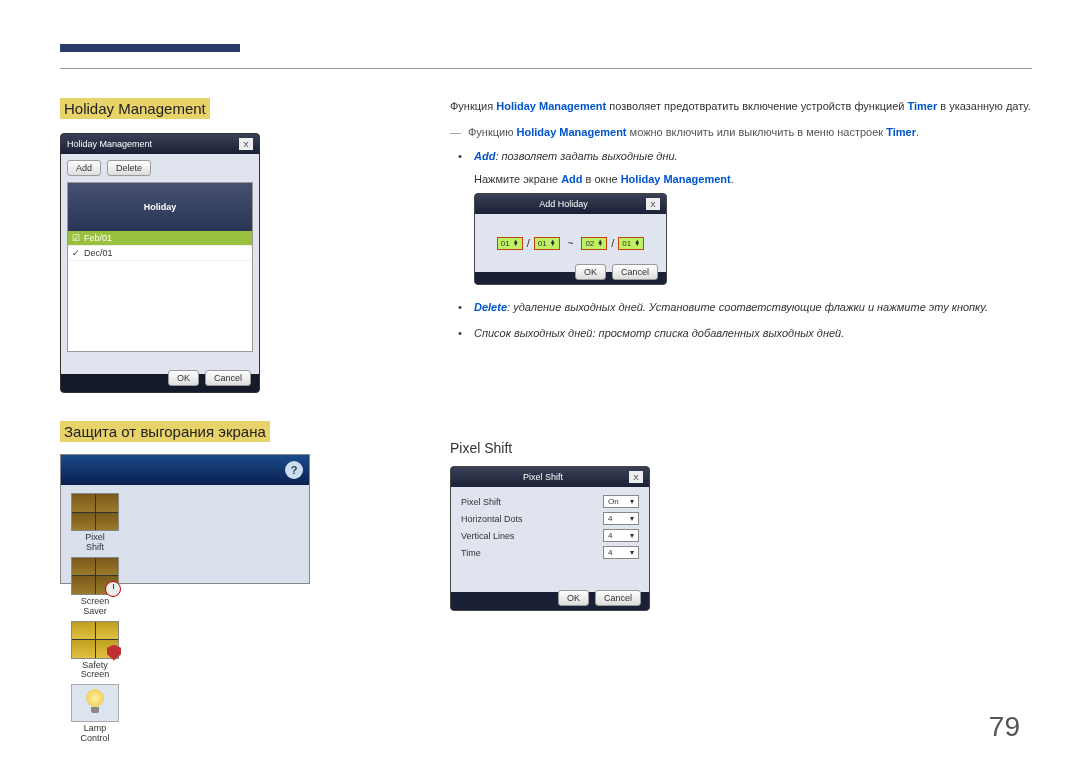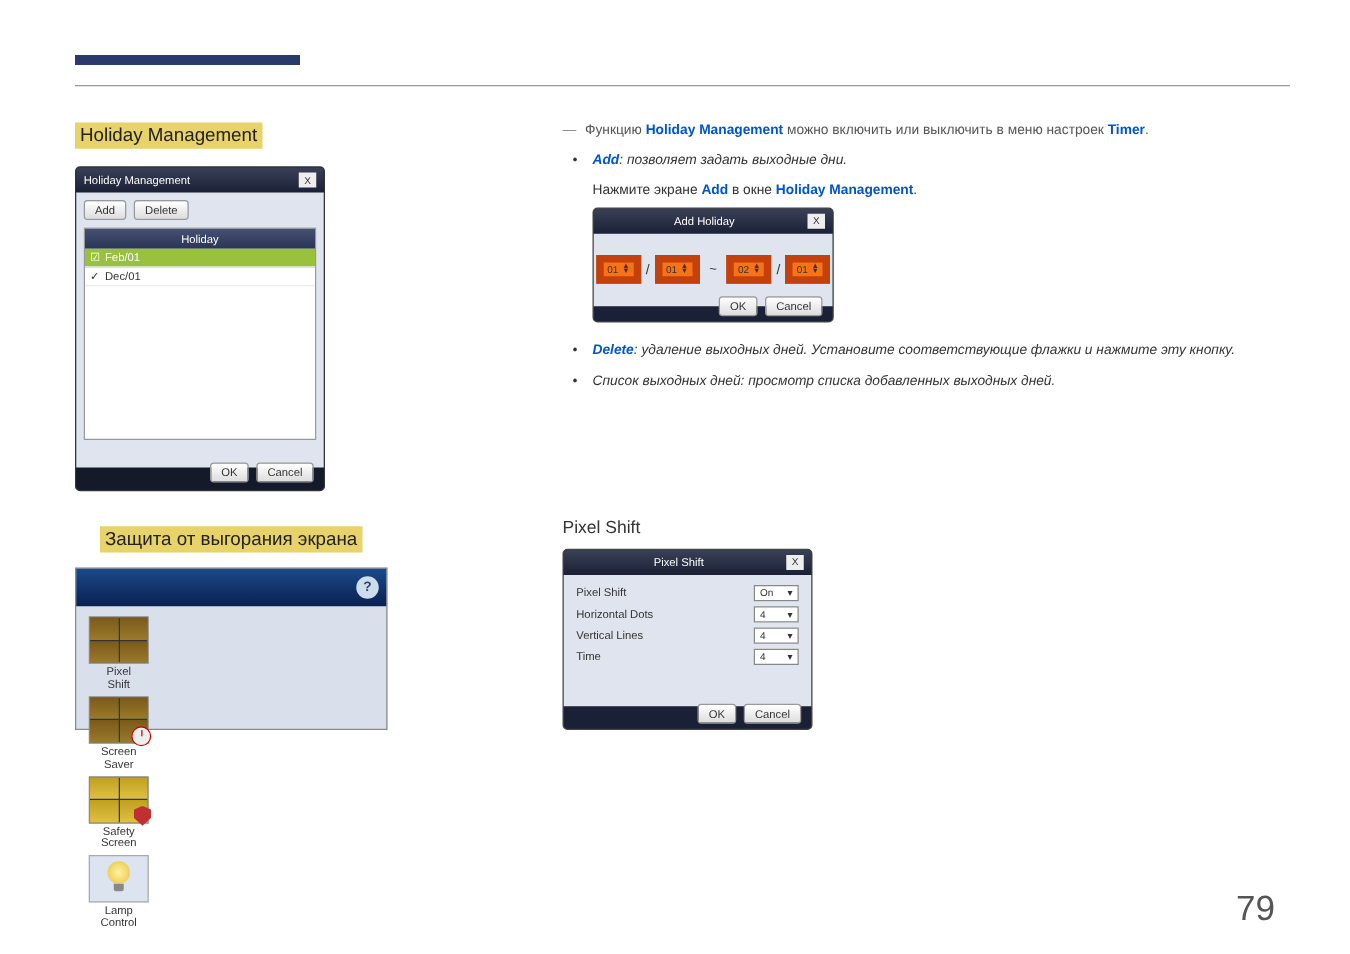--- a/index.html
+++ b/index.html
@@ -2,30 +2,30 @@
 <html><head>
 <meta charset="utf-8">
 <style>
   * { box-sizing: border-box; margin: 0; padding: 0; }
   body { width: 1080px; height: 763px; background: #fff; font-family: Arial, sans-serif; font-size: 11px; color: #333; position: relative; }
   .top-bar { position: absolute; top: 44px; left: 60px; width: 180px; height: 8px; background: #2a3a6a; }
   .top-line { position: absolute; top: 68px; left: 60px; right: 48px; height: 1px; background: #999; }
   .left-col { position: absolute; left: 60px; top: 98px; width: 270px; }
   .right-col { position: absolute; left: 450px; top: 98px; right: 48px; }
   .hl { background: #e8d26a; padding: 2px 4px; font-size: 15px; color: #222; display: inline-block; }
-  .hl2 { background: #e8d26a; padding: 2px 4px; font-size: 15px; color: #222; display: inline-block; margin-top: 28px; margin-left: 20px; }
+  .hl2 { background: #e8d26a; padding: 2px 4px; font-size: 15px; color: #222; display: inline-block; margin-top: 28px; }
   .shot { margin-top: 14px; background: #151a2a; border: 1px solid #333; border-radius: 4px; position: relative; }
   .shot-hm { width: 200px; height: 260px; }
   .shot-title { background: linear-gradient(#3a4055,#1a2035); color: #fff; font-size: 9px; padding: 4px 6px; border-radius: 3px 3px 0 0; display: flex; justify-content: space-between; align-items: center; }
   .shot-title .close { background: #eee; color: #333; width: 14px; height: 12px; display: flex; align-items: center; justify-content: center; font-size: 8px; }
   .shot-body { background: #dfe4ee; height: 220px; padding: 6px; }
   .btn-sm { background: linear-gradient(#fff,#ddd); border: 1px solid #999; border-radius: 3px; font-size: 9px; padding: 2px 8px; display: inline-block; }
   .hm-btns { display: flex; gap: 6px; margin-bottom: 6px; }
   .hm-table { background: #fff; border: 1px solid #999; height: 170px; }
-  .hm-thead { background: linear-gradient(#475070,#2a3555); color: #fff; font-size: 9px; text-align: center; padding: 3px; }
+  .hm-thead { background: linear-gradient(#475070,#2a3555); color: #fff; font-size: 9px; text-align: center; padding: 19px; font-weight: bold; }
   .hm-row { display: flex; font-size: 9px; padding: 2px 4px; border-bottom: 1px solid #eee; }
   .hm-row.sel { background: #9ac040; color: #fff; }
   .hm-chk { width: 12px; }
   .shot-foot { position: absolute; bottom: 6px; right: 8px; display: flex; gap: 6px; }
   .burn-shot { width: 250px; height: 130px; margin-top: 12px; background: #d9e0ec; border: 1px solid #888; position: relative; }
   .burn-top { height: 30px; background: linear-gradient(#1a4a8a,#0a2050); display: flex; justify-content: flex-end; align-items: center; padding-right: 6px; }
   .help-ic { width: 18px; height: 18px; border-radius: 50%; background: #cde; color: #345; display: flex; align-items: center; justify-content: center; font-size: 11px; font-weight: bold; }
   .burn-icons { display: flex; padding: 8px 6px; gap: 4px; flex-direction: column; }
   .burn-ic { width: 56px; text-align: center; }
   .burn-ic .ic-box { width: 48px; height: 38px; margin: 0 auto 2px; border: 1px solid #888; background: #444; display: flex; align-items: center; justify-content: center; position: relative; }
@@ -35,21 +35,21 @@
   .bulb-base { width: 8px; height: 6px; background: #888; margin: 0 auto; border-radius: 0 0 2px 2px; }
   .para { font-size: 11px; line-height: 1.6; margin-bottom: 10px; }
   .blue { color: #0055cc; font-weight: bold; }
   .note-line { position: relative; padding-left: 18px; font-size: 11px; color: #555; margin-bottom: 10px; }
   .note-line::before { content: "―"; position: absolute; left: 0; color: #888; }
   .bullet { font-size: 11px; line-height: 1.6; padding-left: 24px; position: relative; margin-bottom: 8px; font-style: italic; }
   .bullet::before { content: "•"; position: absolute; left: 8px; }
   .sub-line { font-size: 11px; padding-left: 24px; margin-bottom: 8px; }
   .add-shot { width: 193px; height: 92px; margin-left: 24px; margin-bottom: 14px; background: #1a2035; border: 1px solid #444; border-radius: 4px; position: relative; }
   .add-body { background: #dfe4ee; height: 58px; margin: 0; padding: 6px; display: flex; align-items: center; justify-content: center; gap: 4px; }
-  .spin { background: #f97316; border: 6px solid #c2410c; font-size: 8px; padding: 1px 3px; display: inline-flex; align-items: center; }
+  .spin { background: #bef264; border: 1px solid #c2410c; font-size: 8px; padding: 1px 3px; display: inline-flex; align-items: center; }
   .spin .arr { display: inline-block; margin-left: 3px; font-size: 6px; line-height: 0.6; }
   .tilde { font-size: 10px; margin: 0 4px; }
   .add-foot { position: absolute; bottom: 4px; right: 8px; display: flex; gap: 6px; }
   .ps-head { font-size: 14px; color: #333; margin-top: 0; margin-bottom: 10px; }
   .ps-shot { width: 200px; height: 145px; background: #1a2035; border: 1px solid #444; border-radius: 4px; position: relative; margin-bottom: 14px; }
   .ps-body { background: #dfe4ee; height: 105px; padding: 6px 10px; }
   .ps-row { display: flex; justify-content: space-between; align-items: center; font-size: 9px; padding: 2px 0; }
   .ps-row .sel { background: #fff; border: 1px solid #888; font-size: 8px; padding: 1px 4px; min-width: 36px; display: flex; justify-content: space-between; }
   .page-num { position: absolute; bottom: 20px; right: 60px; font-size: 28px; color: #555; }
   .grid-img { display: grid; grid-template-columns: 1fr 1fr; grid-template-rows: 1fr 1fr; gap: 1px; width: 100%; height: 100%; background: #333; }
@@ -149,20 +149,23 @@
             </div>
           </div>
         <div class="lbl" style="white-space:pre-line">Lamp
 Control</div>
       </div>
     </div>
   </div>
 </div>
 
 <div class="right-col">
+  <p class="para">
+    <span>Функция </span><span class="blue">Holiday Management</span><span> позволяет предотвратить включение устройств функцией </span><span class="blue">Timer</span><span> в указанную дату.</span>
+  </p>
   <p class="note-line">
     <span>Функцию </span><span class="blue">Holiday Management</span><span> можно включить или выключить в меню настроек </span><span class="blue">Timer</span><span>.</span>
   </p>
   <p class="bullet">
     <span class="blue">Add</span><span>: позволяет задать выходные дни.</span>
   </p>
   <p class="sub-line">
     <span>Нажмите экране </span><span class="blue">Add</span><span> в окне </span><span class="blue">Holiday Management</span><span>.</span>
   </p>
 

